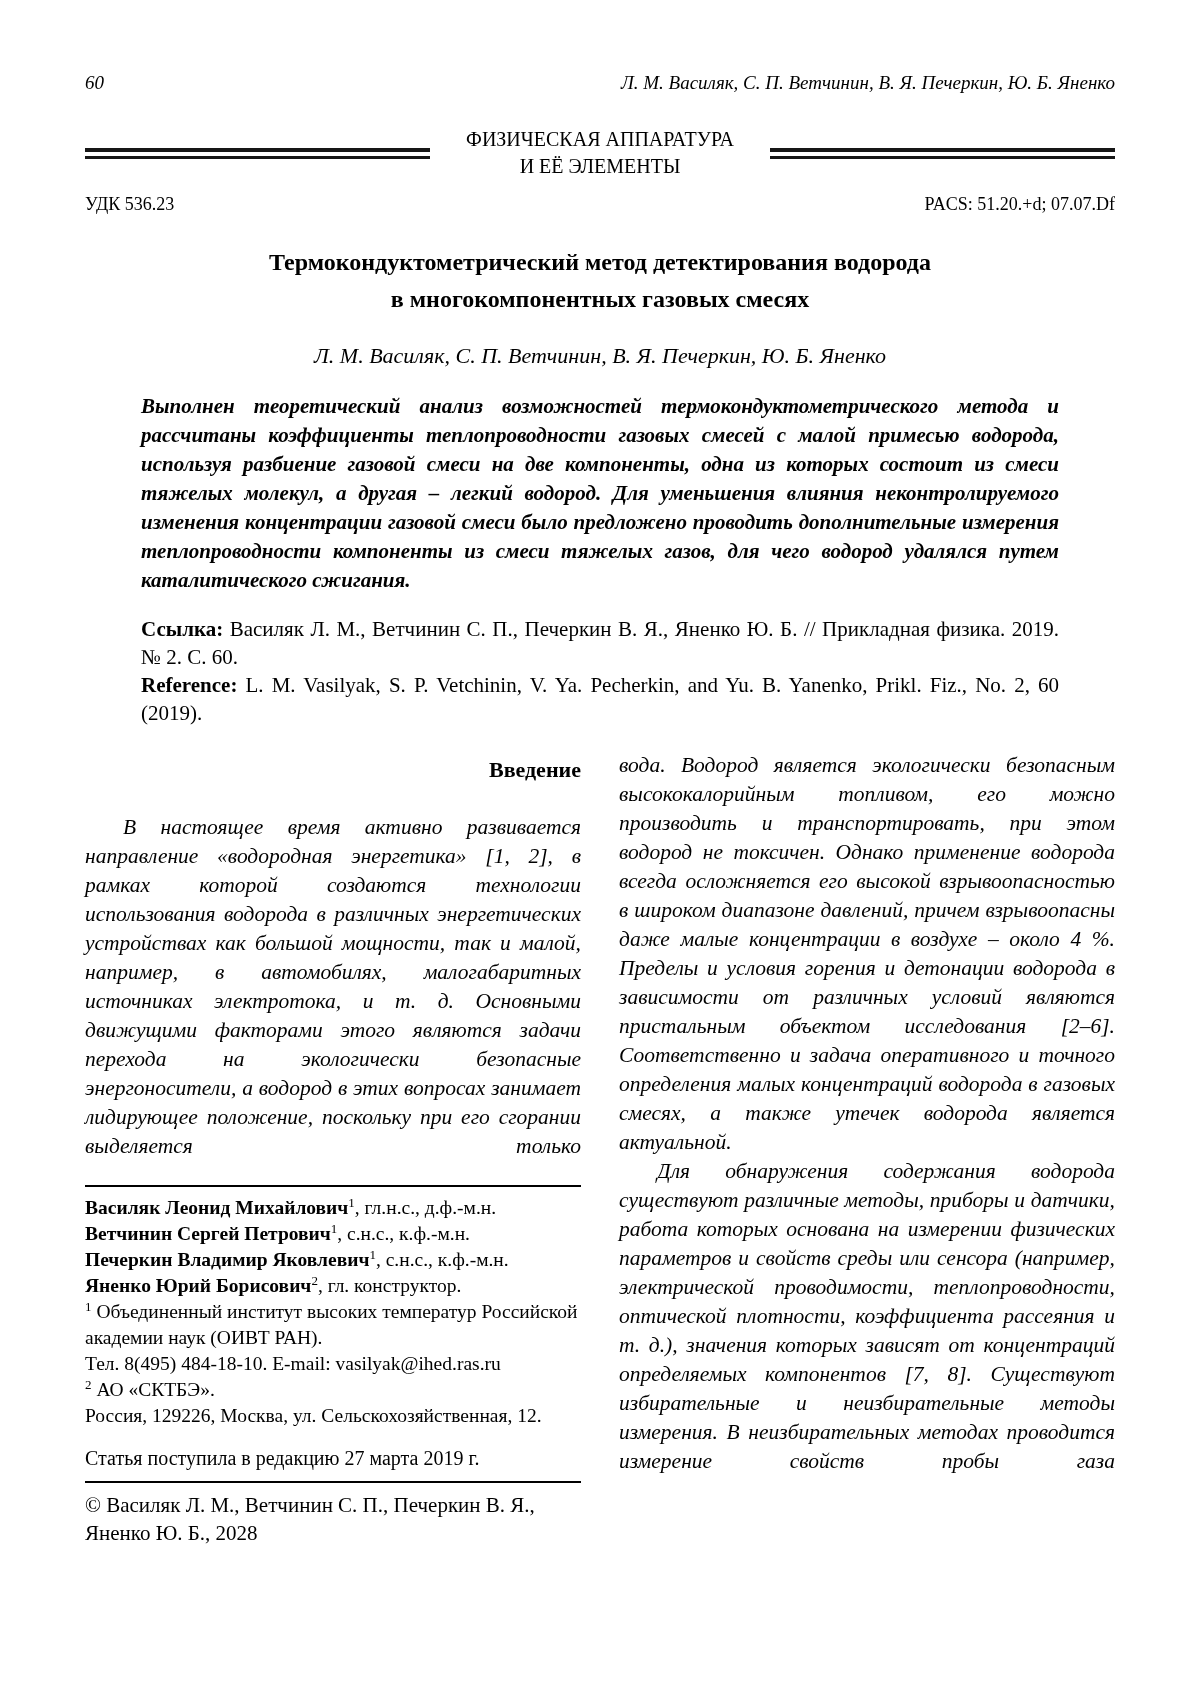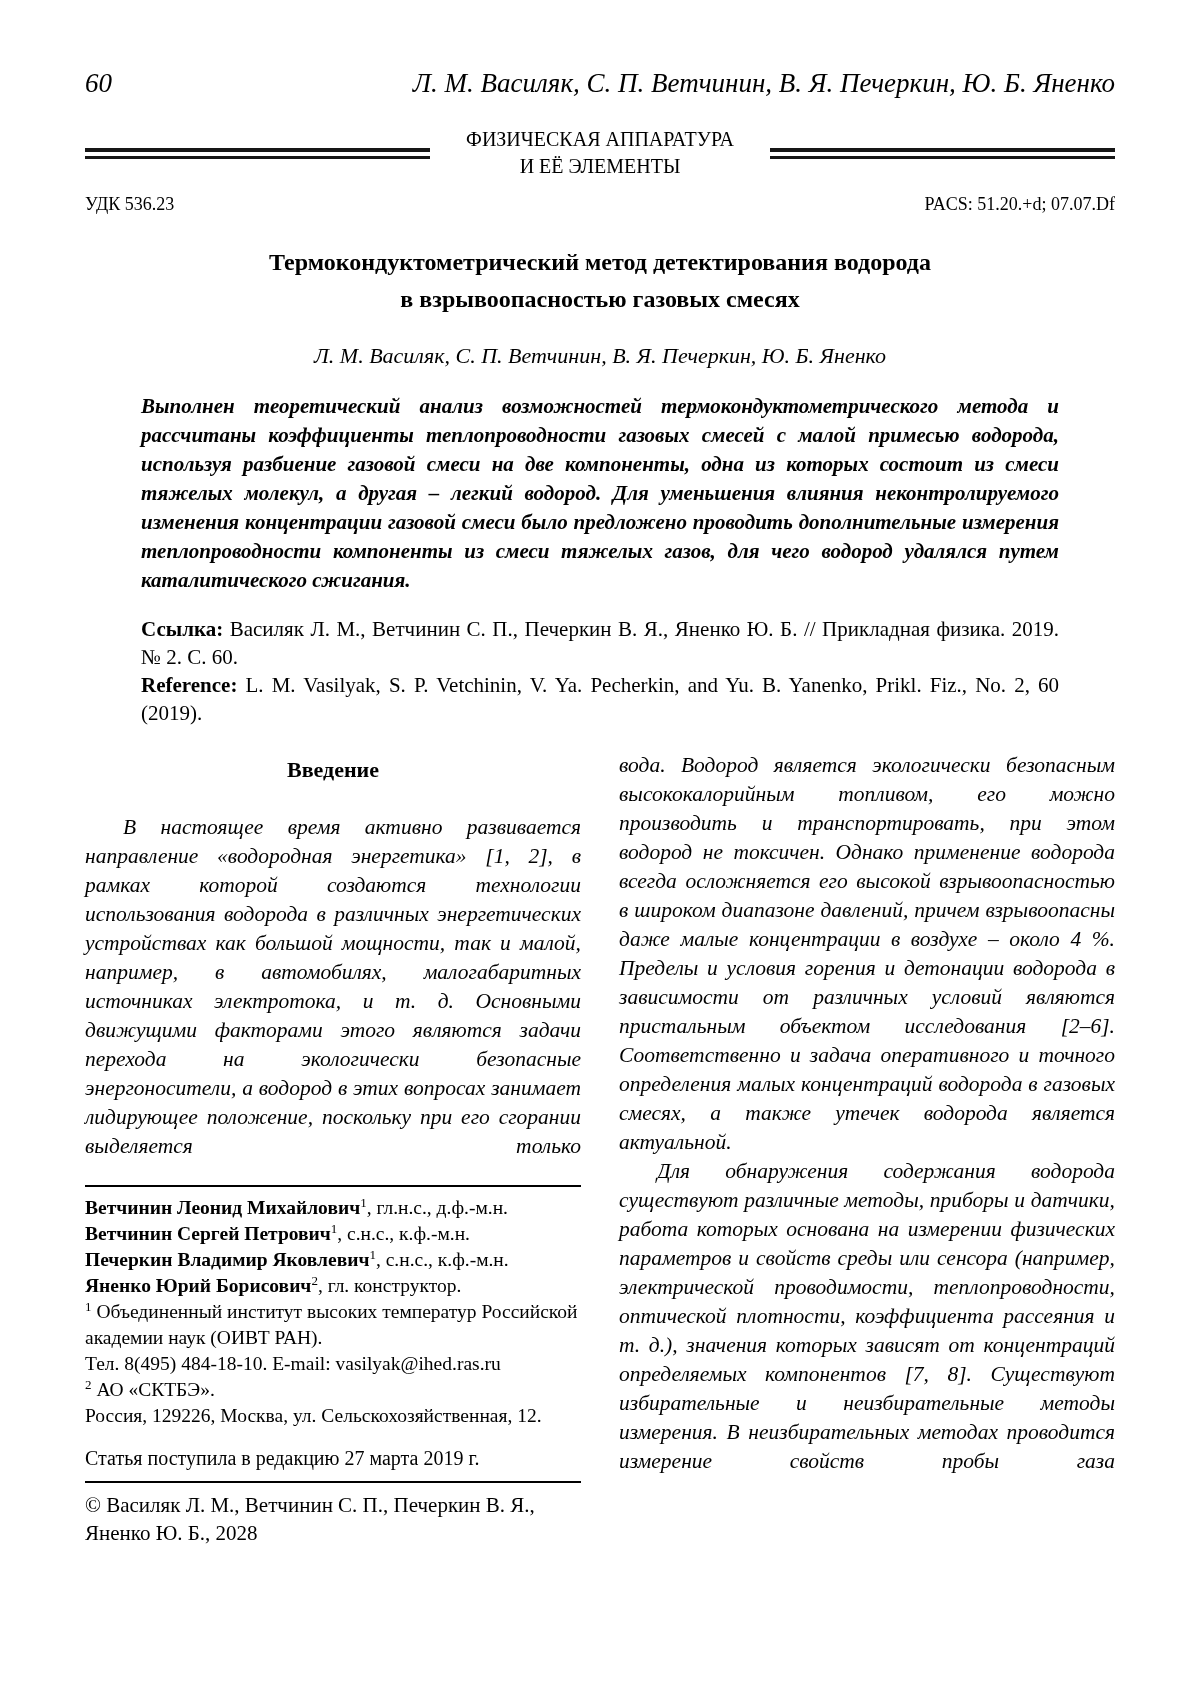--- a/index.html
+++ b/index.html
@@ -13,21 +13,21 @@
     color: #000000;
     font-family: "Liberation Serif", "DejaVu Serif", serif;
     overflow: hidden;
   }
   
   .header-row {
     display: flex;
     justify-content: space-between;
     align-items: baseline;
     font-style: italic;
-    font-size: 27px;
+    font-size: 19px;
     line-height: 26px;
   }
   
   .banner {
     display: flex;
     align-items: center;
     margin-top: 30px;
   }
   .banner-rule {
     flex: 1;
@@ -101,21 +101,21 @@
   }
   .col {
     flex: 1;
     min-width: 0;
     font-size: 21.5px;
     line-height: 29px;
     text-align: justify;
     hyphens: auto;
   }
   .intro-heading {
-    text-align: center;
+    text-align: right;
     font-weight: bold;
     font-size: 22px;
     line-height: 30px;
     margin: 4px 0 28px 0;
   }
   .para { margin: 0; font-style: italic; }
   .para-indent { text-indent: 38px; }
   .justify-last { text-align-last: justify; }
   
   .footnote {
@@ -166,42 +166,42 @@
     <div class="banner-rule"></div>
   </div>
 
   <div class="codes-row">
     <span>УДК 536.23</span>
     <span>PACS: 51.20.+d; 07.07.Df</span>
   </div>
 
   <div class="title">
     <div>Термокондуктометрический метод детектирования водорода</div>
-    <div>в взрывоопасностью газовых смесях</div>
+    <div>в многокомпонентных газовых смесях</div>
   </div>
 
   <div class="authors-line">Л. М. Василяк, С. П. Ветчинин, В. Я. Печеркин, Ю. Б. Яненко</div>
 
   <p class="abstract">Выполнен теоретический анализ возможностей термокондуктометрического метода и рассчитаны коэффициенты теплопроводности газовых смесей с малой примесью водорода, используя разбиение газовой смеси на две компоненты, одна из которых состоит из смеси тяжелых молекул, а другая – легкий водород. Для уменьшения влияния неконтролируемого изменения концентрации газовой смеси было предложено проводить дополнительные измерения теплопроводности компоненты из смеси тяжелых газов, для чего водород удалялся путем каталитического сжигания.</p>
 
 
   <div class="citations">
     <div><span class="cit-label">Ссылка:</span><span class="cit-authors-ru"> Василяк Л. М., Ветчинин С. П., Печеркин В. Я., Яненко Ю. Б.</span><span> // Прикладная физика. 2019. № 2. С. 60.</span></div>
     <div><span class="cit-label">Reference:</span><span> L. M. Vasilyak, S. P. Vetchinin, V. Ya. Pecherkin, and Yu. B. Yanenko, Prikl. Fiz., No. 2, 60 (2019).</span></div>
   </div>
 
   <div class="columns">
 
     <div class="col">
       <div class="intro-heading">Введение</div>
       <p class="para para-indent justify-last">В настоящее время активно развивается направление «водородная энергетика» [1, 2], в рамках которой создаются технологии использования водорода в различных энергетических устройствах как большой мощности, так и малой, например, в автомобилях, малогабаритных источниках электротока, и т. д. Основными движущими факторами этого являются задачи перехода на экологически безопасные энергоносители, а водород в этих вопросах занимает лидирующее положение, поскольку при его сгорании выделяется только</p>
 
       <div class="footnote">
         <hr class="fn-rule">
-        <div><span class="fn-name">Ветчинин Леонид Михайлович</span><sup>1</sup><span>, гл.н.с., д.ф.-м.н.</span></div>
+        <div><span class="fn-name">Василяк Леонид Михайлович</span><sup>1</sup><span>, гл.н.с., д.ф.-м.н.</span></div>
         <div><span class="fn-name">Ветчинин Сергей Петрович</span><sup>1</sup><span>, с.н.с., к.ф.-м.н.</span></div>
         <div><span class="fn-name">Печеркин Владимир Яковлевич</span><sup>1</sup><span>, с.н.с., к.ф.-м.н.</span></div>
         <div><span class="fn-name">Яненко Юрий Борисович</span><sup>2</sup><span>, гл. конструктор.</span></div>
         <div><sup>1</sup><span> Объединенный институт высоких температур Российской академии наук (ОИВТ РАН).</span></div>
         <div>Тел. 8(495) 484-18-10. E-mail: vasilyak@ihed.ras.ru</div>
         <div><sup>2</sup><span> АО «СКТБЭ».</span></div>
         <div>Россия, 129226, Москва, ул. Сельскохозяйственная, 12.</div>
         <div class="received">Статья поступила в редакцию 27 марта 2019 г.</div>
         <hr class="fn-rule">
         <div class="copyright">© Василяк Л. М., Ветчинин С. П., Печеркин В. Я., Яненко Ю. Б., 2028</div>

